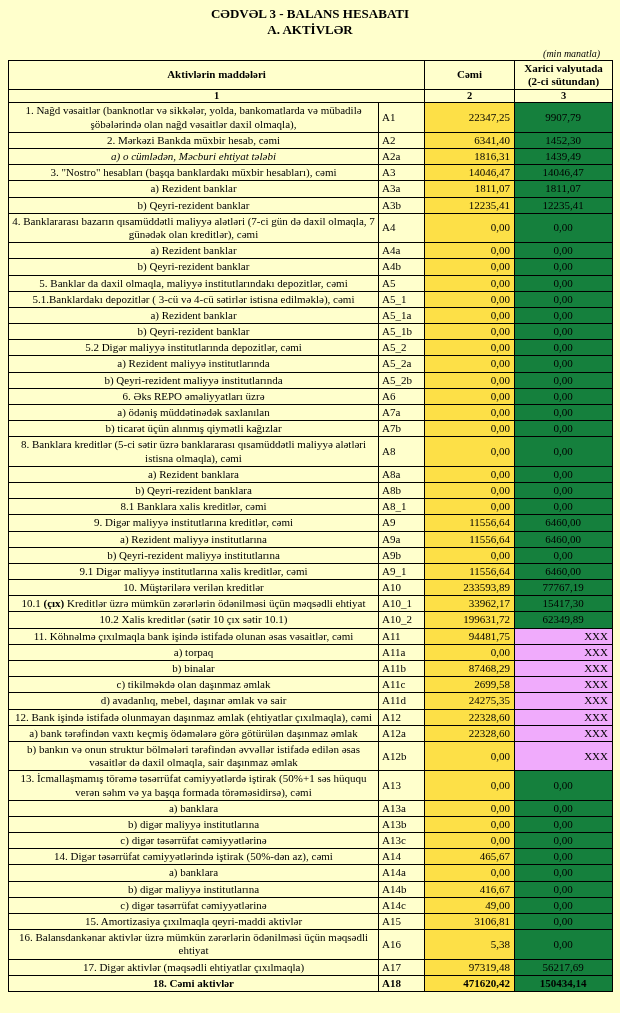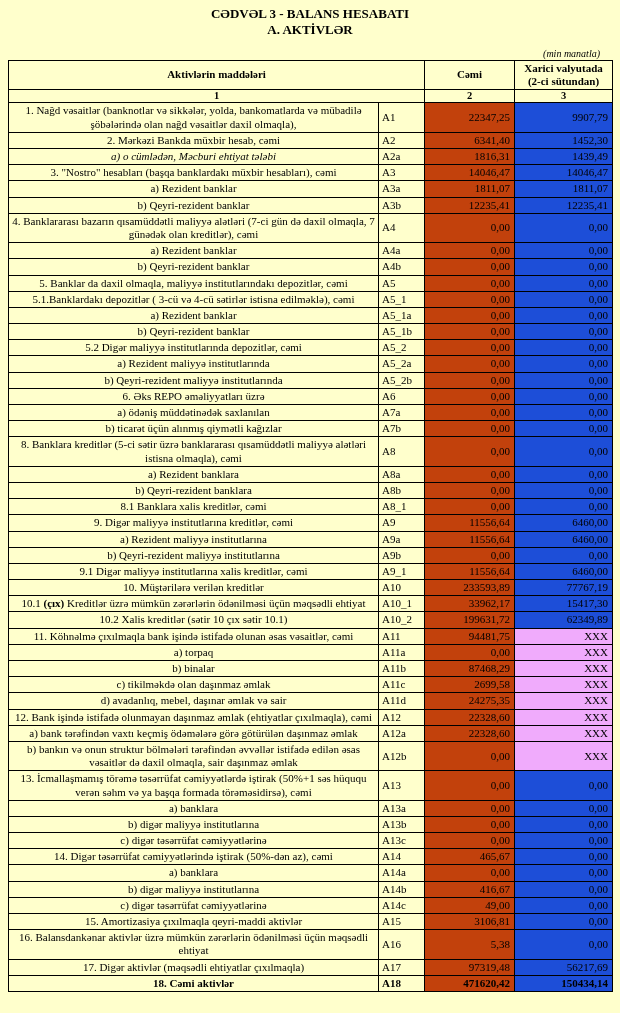--- a/index.html
+++ b/index.html
@@ -42,22 +42,22 @@
   }
   thead tr.nums th{
     font-size:10.5px;
     padding:0 3px;
   }
   td.lbl{text-align:center;}
   td.lbl.ind{}
   td.lbl.it{font-style:italic;}
   td.code{text-align:left;}
   td.num{text-align:right;padding-right:4px;}
-  td.total{background:#c2410c;}
-  td.foreign{background:#1d4ed8;}
+  td.total{background:#fde047;}
+  td.foreign{background:#15803d;text-align:center;}
   td.foreign.xxx{background:#f0abfc;text-align:right;}
   tr.bold td{font-weight:bold;}
 </style>
 </head>
 <body>
 
 <div class="page">
 
   <div class="title">
     <div>CƏDVƏL 3 - BALANS HESABATI</div>

